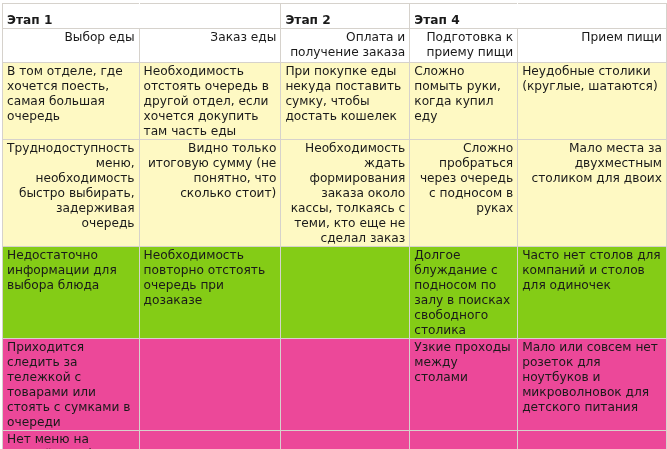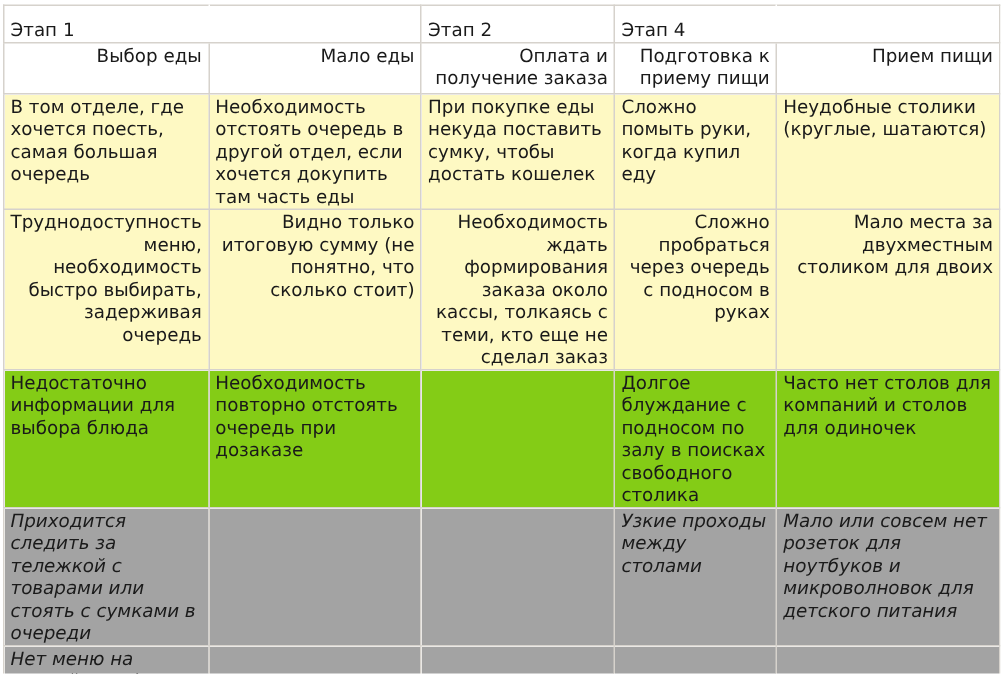--- a/index.html
+++ b/index.html
@@ -10,26 +10,26 @@
     font-family: "DejaVu Sans", sans-serif;
     font-size: 12.2px; line-height: 15px; color: #1a1a1a;
   }
   .sheet td {
     border: 1px solid #d6d2cc;
     vertical-align: top;
     padding: 1px 4px 0 4px;
     overflow: hidden;
     word-wrap: break-word;
   }
-  .stage td { height: 23px; vertical-align: bottom; padding-bottom: 0; font-weight: normal; border-bottom-color: #d6d2cc; }
+  .stage td { height: 23px; vertical-align: bottom; padding-bottom: 0; font-weight: bold; border-bottom-color: #d6d2cc; }
   .stage td.nb { border-right-color: #ffffff; }
   .sub td { height: 32px; text-align: right; }
   .pink td { background: #fef9c3; }
   .peach td { background: #84cc16; }
-  .yellow td { background: #a3a3a3; font-style: italic; }
+  .yellow td { background: #ec4899; }
   .r1 td { height: 70px; }
   .r2 td { height: 105px; text-align: right; }
   .r3 td { height: 86px; }
   .r4 td { height: 74px; }
   .r5 td { height: 43px; }
 </style>
 </head>
 <body>
 
 <table class="sheet">
@@ -43,21 +43,21 @@
   <tbody>
       <tr class="stage">
     <td class="nb"><span>Этап 1</span></td>
     <td></td>
     <td><span>Этап 2</span></td>
     <td class="nb"><span>Этап 4</span></td>
     <td></td>
   </tr>
   <tr class="sub">
     <td>Выбор еды</td>
-    <td>Мало еды</td>
+    <td>Заказ еды</td>
     <td>Оплата и получение заказа</td>
     <td>Подготовка к приему пищи</td>
     <td>Прием пищи</td>
   </tr>
   <tr class="pink r1">
     <td>В том отделе, где хочется поесть, самая большая очередь</td>
     <td>Необходимость отстоять очередь в другой отдел, если хочется докупить там часть еды</td>
     <td>При покупке еды некуда поставить сумку, чтобы достать кошелек</td>
     <td>Сложно помыть руки, когда купил еду</td>
     <td>Неудобные столики (круглые, шатаются)</td>

